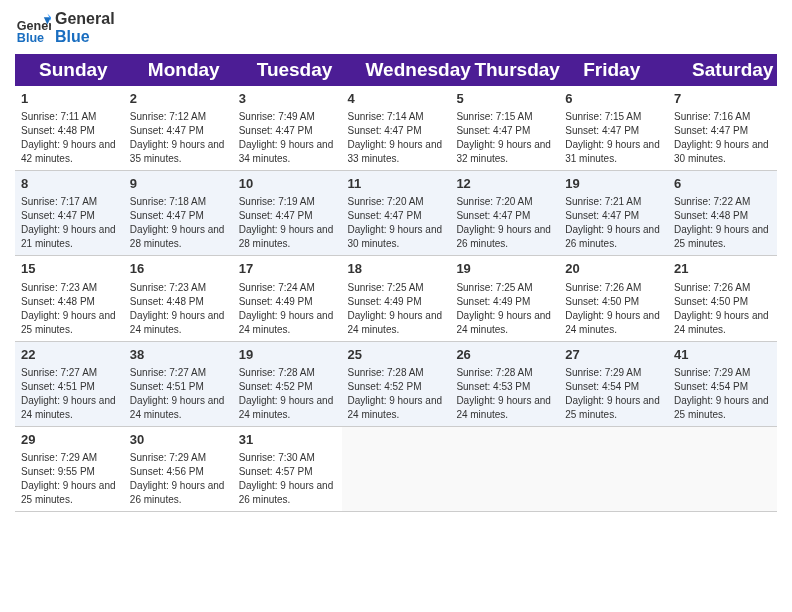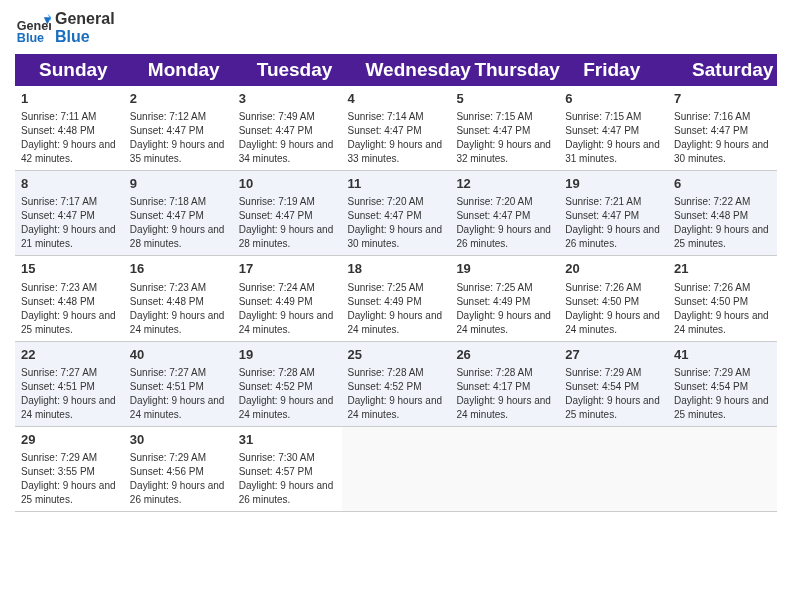--- a/index.html
+++ b/index.html
@@ -139,29 +139,29 @@
           <td><span class="day-num">15</span><span>Sunrise: 7:23 AM</span><br><span>Sunset: 4:48 PM</span><br><span>Daylight: 9 hours and 25 minutes.</span></td>
           <td><span class="day-num">16</span><span>Sunrise: 7:23 AM</span><br><span>Sunset: 4:48 PM</span><br><span>Daylight: 9 hours and 24 minutes.</span></td>
           <td><span class="day-num">17</span><span>Sunrise: 7:24 AM</span><br><span>Sunset: 4:49 PM</span><br><span>Daylight: 9 hours and 24 minutes.</span></td>
           <td><span class="day-num">18</span><span>Sunrise: 7:25 AM</span><br><span>Sunset: 4:49 PM</span><br><span>Daylight: 9 hours and 24 minutes.</span></td>
           <td><span class="day-num">19</span><span>Sunrise: 7:25 AM</span><br><span>Sunset: 4:49 PM</span><br><span>Daylight: 9 hours and 24 minutes.</span></td>
           <td><span class="day-num">20</span><span>Sunrise: 7:26 AM</span><br><span>Sunset: 4:50 PM</span><br><span>Daylight: 9 hours and 24 minutes.</span></td>
           <td><span class="day-num">21</span><span>Sunrise: 7:26 AM</span><br><span>Sunset: 4:50 PM</span><br><span>Daylight: 9 hours and 24 minutes.</span></td>
         </tr>
         <tr>
           <td><span class="day-num">22</span><span>Sunrise: 7:27 AM</span><br><span>Sunset: 4:51 PM</span><br><span>Daylight: 9 hours and 24 minutes.</span></td>
-          <td><span class="day-num">40</span><span>Sunrise: 7:27 AM</span><br><span>Sunset: 4:51 PM</span><br><span>Daylight: 9 hours and 24 minutes.</span></td>
+          <td><span class="day-num">38</span><span>Sunrise: 7:27 AM</span><br><span>Sunset: 4:51 PM</span><br><span>Daylight: 9 hours and 24 minutes.</span></td>
           <td><span class="day-num">19</span><span>Sunrise: 7:28 AM</span><br><span>Sunset: 4:52 PM</span><br><span>Daylight: 9 hours and 24 minutes.</span></td>
           <td><span class="day-num">25</span><span>Sunrise: 7:28 AM</span><br><span>Sunset: 4:52 PM</span><br><span>Daylight: 9 hours and 24 minutes.</span></td>
-          <td><span class="day-num">26</span><span>Sunrise: 7:28 AM</span><br><span>Sunset: 4:17 PM</span><br><span>Daylight: 9 hours and 24 minutes.</span></td>
+          <td><span class="day-num">26</span><span>Sunrise: 7:28 AM</span><br><span>Sunset: 4:53 PM</span><br><span>Daylight: 9 hours and 24 minutes.</span></td>
           <td><span class="day-num">27</span><span>Sunrise: 7:29 AM</span><br><span>Sunset: 4:54 PM</span><br><span>Daylight: 9 hours and 25 minutes.</span></td>
           <td><span class="day-num">41</span><span>Sunrise: 7:29 AM</span><br><span>Sunset: 4:54 PM</span><br><span>Daylight: 9 hours and 25 minutes.</span></td>
         </tr>
         <tr>
-          <td><span class="day-num">29</span><span>Sunrise: 7:29 AM</span><br><span>Sunset: 3:55 PM</span><br><span>Daylight: 9 hours and 25 minutes.</span></td>
+          <td><span class="day-num">29</span><span>Sunrise: 7:29 AM</span><br><span>Sunset: 9:55 PM</span><br><span>Daylight: 9 hours and 25 minutes.</span></td>
           <td><span class="day-num">30</span><span>Sunrise: 7:29 AM</span><br><span>Sunset: 4:56 PM</span><br><span>Daylight: 9 hours and 26 minutes.</span></td>
           <td><span class="day-num">31</span><span>Sunrise: 7:30 AM</span><br><span>Sunset: 4:57 PM</span><br><span>Daylight: 9 hours and 26 minutes.</span></td>
           <td class="empty"></td>
           <td class="empty"></td>
           <td class="empty"></td>
           <td class="empty"></td>
         </tr>
       </tbody>
   </table>
 </div>

